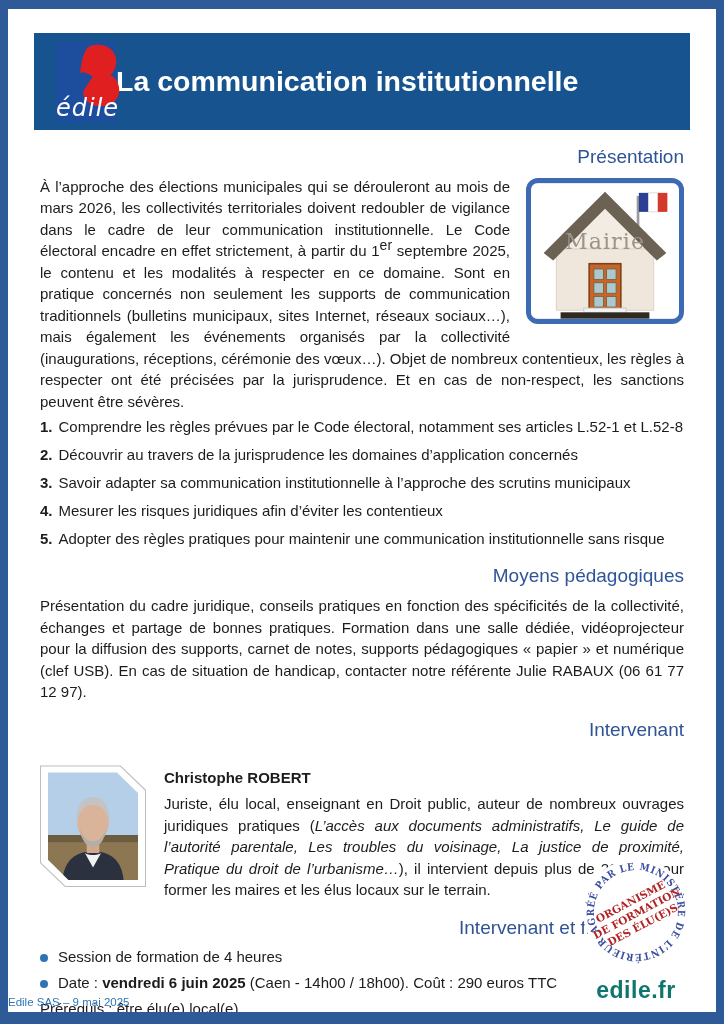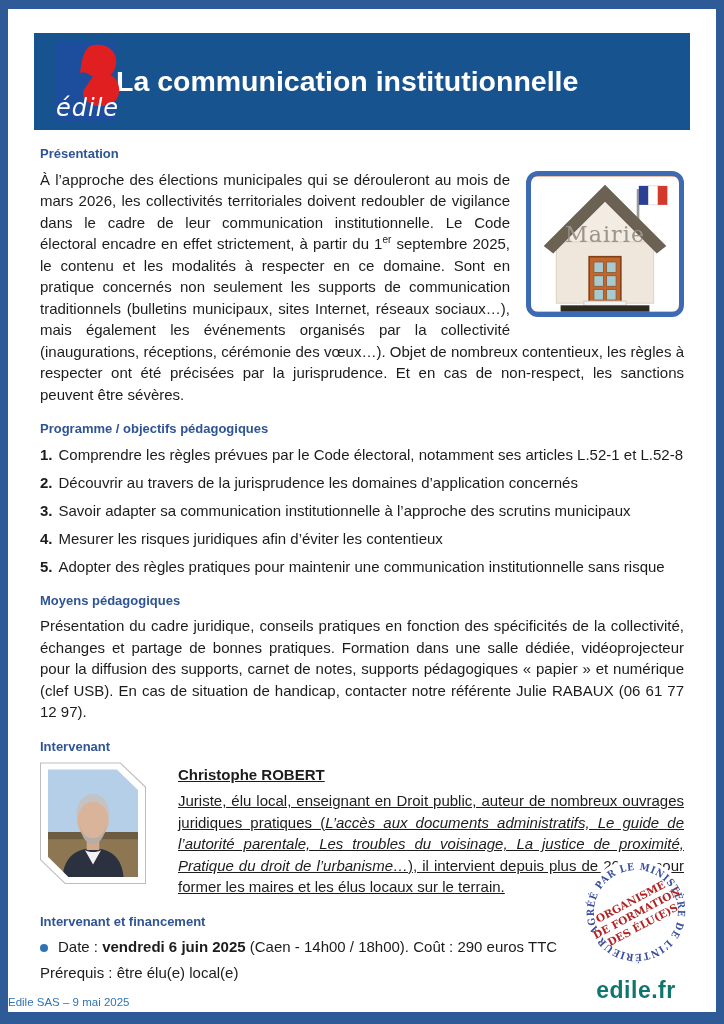--- a/index.html
+++ b/index.html
@@ -26,36 +26,36 @@
     color:#ffffff;font-style:italic;font-size:24px;line-height:1;
     font-family:"DejaVu Sans",sans-serif;letter-spacing:1px;
   }
   .banner-title{
     flex:1 1 auto;text-align:left;color:#ffffff;font-weight:bold;
     font-size:28.5px;line-height:1.3;padding-right:26px;
   }
   
   .content{padding:0 32px;}
   h2.sect{
-    color:var(--c-accent_blue,#2f5496);font-size:13px;font-weight:bold;
-    margin:16px 0 7px 0;line-height:1.2;
+    color:var(--c-accent_blue,#2f5496);font-size:19px;font-weight:normal;
+    margin:16px 0 7px 0;line-height:1.2;text-align:right;
   }
   p.body{margin:0;text-align:justify;line-height:21.5px;}
-  sup{font-size:10px;line-height:0;}
+  sup{font-size:14px;line-height:0;}
   
   .mairie{
     float:right;width:148px;height:136px;margin:4px 0 8px 16px;
-    border:5px solid #3d6bb3;border-radius:12px;background:#c2410c;overflow:hidden;
+    border:5px solid #3d6bb3;border-radius:12px;background:#c4b5fd;overflow:hidden;
   }
   
   .prog{margin:4px 0 0 0;}
   .prog-item{margin:0 0 7px 0;line-height:21px;}
   .prog-num{font-weight:bold;margin-right:6px;}
   
-  .interv-row{display:flex;gap:32px;margin-top:8px;text-decoration:underline;}
+  .interv-row{display:flex;gap:18px;margin-top:24px;}
   .photo-outer{
     flex:0 0 auto;width:106px;height:122px;background:#bdbdbd;
     clip-path:polygon(0 0,76% 0,100% 20%,100% 100%,24% 100%,0 80%);
     padding:1px;box-sizing:border-box;
   }
   .photo-mid{
     width:104px;height:120px;background:#ffffff;
     clip-path:polygon(0 0,76% 0,100% 20%,100% 100%,24% 100%,0 80%);
     display:flex;align-items:center;justify-content:center;
   }
@@ -123,21 +123,20 @@
       <rect x="71.5" y="94" width="9" height="10" fill="#a7c9cf" stroke="#8a5a2e" stroke-width="0.8"></rect>
       <rect x="59.5" y="107" width="9" height="10" fill="#a7c9cf" stroke="#8a5a2e" stroke-width="0.8"></rect>
       <rect x="71.5" y="107" width="9" height="10" fill="#a7c9cf" stroke="#8a5a2e" stroke-width="0.8"></rect>
       <rect x="50" y="118" width="40" height="5" fill="#f2f2f2" stroke="#c4c4c4" stroke-width="0.8"></rect>
       <rect x="28" y="122" width="84" height="6" fill="#30291f"></rect>
     </svg>
   </figure>
 
   <p class="body"><span>À l’approche des élections municipales qui se dérouleront au mois de mars 2026, les collectivités territoriales doivent redoubler de vigilance dans le cadre de leur communication institutionnelle. Le Code électoral encadre en effet strictement, à partir du 1</span><sup>er</sup><span> septembre 2025, le contenu et les modalités à respecter en ce domaine. Sont en pratique concernés non seulement les supports de communication traditionnels (bulletins municipaux, sites Internet, réseaux sociaux…), mais également les événements organisés par la collectivité (inaugurations, réceptions, cérémonie des vœux…). Objet de nombreux contentieux, les règles à respecter ont été précisées par la jurisprudence. Et en cas de non-respect, les sanctions peuvent être sévères.</span></p>
 
-  <h2 class="sect" style="clear:both">Programme / objectifs pédagogiques</h2>
   <div class="prog">
     <div class="prog-item"><span class="prog-num">1.</span><span>Comprendre les règles prévues par le Code électoral, notamment ses articles L.52-1 et L.52-8</span></div>
     <div class="prog-item"><span class="prog-num">2.</span><span>Découvrir au travers de la jurisprudence les domaines d’application concernés</span></div>
     <div class="prog-item"><span class="prog-num">3.</span><span>Savoir adapter sa communication institutionnelle à l’approche des scrutins municipaux</span></div>
     <div class="prog-item"><span class="prog-num">4.</span><span>Mesurer les risques juridiques afin d’éviter les contentieux</span></div>
     <div class="prog-item"><span class="prog-num">5.</span><span>Adopter des règles pratiques pour maintenir une communication institutionnelle sans risque</span></div>
   </div>
 
   <h2 class="sect">Moyens pédagogiques</h2>
   <p class="body">Présentation du cadre juridique, conseils pratiques en fonction des spécificités de la collectivité, échanges et partage de bonnes pratiques. Formation dans une salle dédiée, vidéoprojecteur pour la diffusion des supports, carnet de notes, supports pédagogiques « papier » et numérique (clef USB). En cas de situation de handicap, contacter notre référente Julie RABAUX (06 61 77 12 97).</p>
@@ -160,20 +159,21 @@
       </div>
     </div>
     <div class="interv-text">
       <div class="interv-name">Christophe ROBERT</div>
       <p class="body"><span>Juriste, élu local, enseignant en Droit public, auteur de nombreux ouvrages juridiques pratiques (</span><em>L’accès aux documents administratifs, Le guide de l’autorité parentale, Les troubles du voisinage, La justice de proximité, Pratique du droit de l’urbanisme…</em><span>), il intervient depuis plus de 20 ans pour former les maires et les élus locaux sur le terrain.</span></p>
     </div>
   </div>
 
   <h2 class="sect">Intervenant et financement</h2>
   <div class="bullets">
+    <div class="b-item"><span class="dot"></span><span>Session de formation de 4 heures</span></div>
     <div class="b-item"><span class="dot"></span><span>Date : </span><span class="b-date">vendredi 6 juin 2025</span><span> (Caen - 14h00 / 18h00). Coût : 290 euros TTC</span></div>
     <div class="b-item"><span>Prérequis : être élu(e) local(e)</span></div>
 
   </div>
 </main>
 
 <div class="seal-block">
   <svg width="112" height="112" viewBox="0 0 112 112" aria-hidden="true">
     <g transform="rotate(-28 56 56)">
       <defs>

